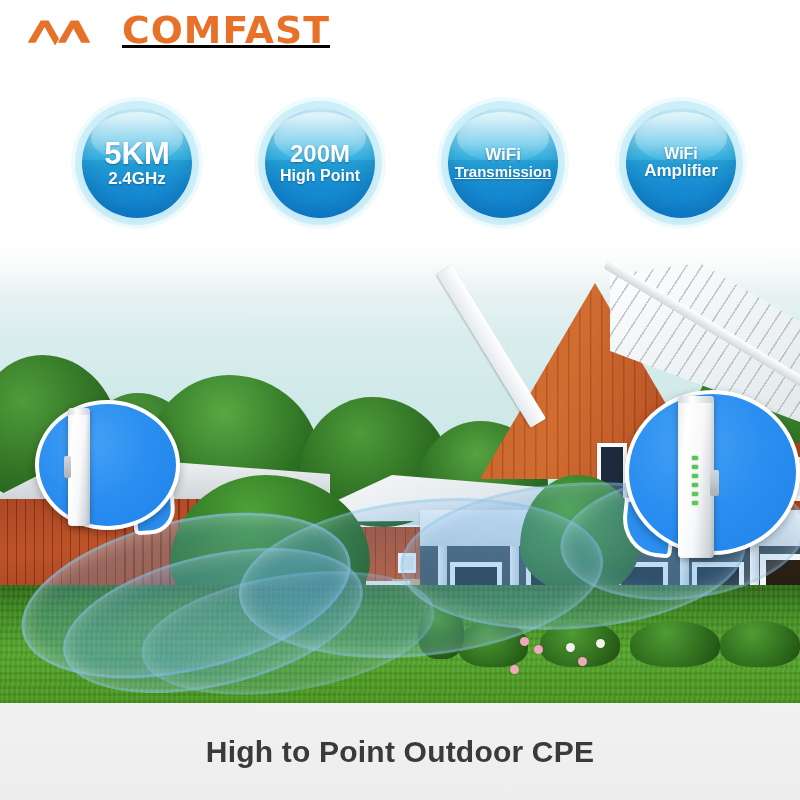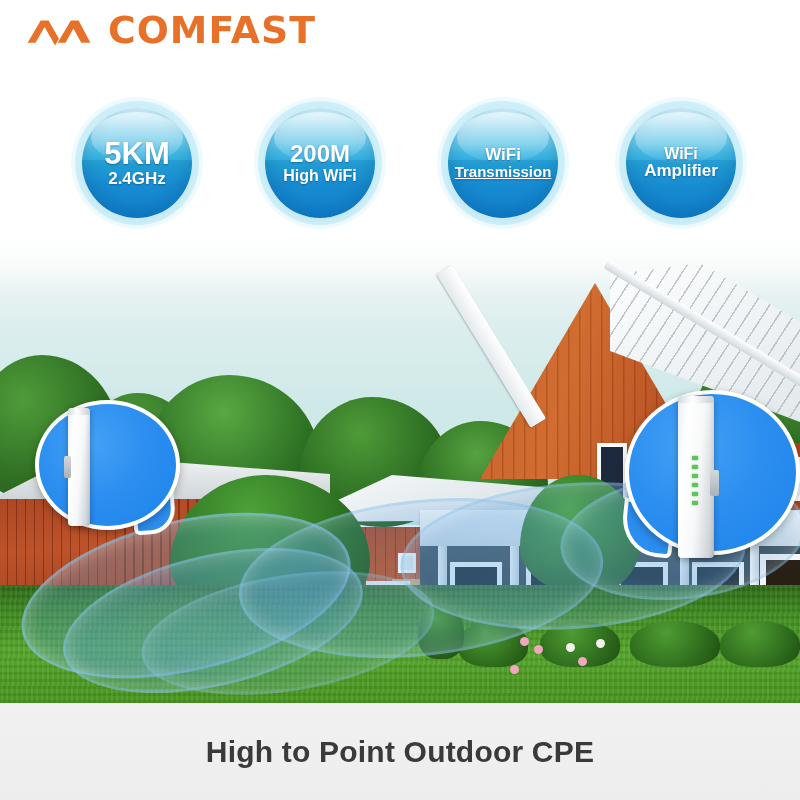--- a/index.html
+++ b/index.html
@@ -16,21 +16,21 @@
   }
 
   
   .header{
     position:absolute;left:0;top:0;width:800px;height:78px;
     background:#ffffff;
     z-index:40;
   }
   .logo-wrap{
     position:absolute;left:26px;top:14px;
-    display:flex;align-items:center;gap:16px;
+    display:flex;align-items:center;gap:30px;text-decoration:underline;
   }
   .logo-mark{width:66px;height:34px;display:block;}
   .logo-word{
     font-size:37px;
     font-weight:bold;
     letter-spacing:1px;
     line-height:34px;
     font-family:"DejaVu Sans","Liberation Sans",sans-serif;
     transform:scaleX(1.02);
     transform-origin:left center;
@@ -507,21 +507,21 @@
       <div class="sheen"></div>
       <div class="band"></div>
       <div class="t1">5KM</div>
       <div class="t2">2.4GHz</div>
     </div>
 
     <div class="badge badge-2">
       <div class="sheen"></div>
       <div class="band"></div>
       <div class="t1">200M</div>
-      <div class="t2">High WiFi</div>
+      <div class="t2">High Point</div>
     </div>
 
     <div class="badge badge-3">
       <div class="sheen"></div>
       <div class="band"></div>
       <div class="t1">WiFi</div>
       <div class="t2">Transmission</div>
     </div>
 
     <div class="badge badge-4">

